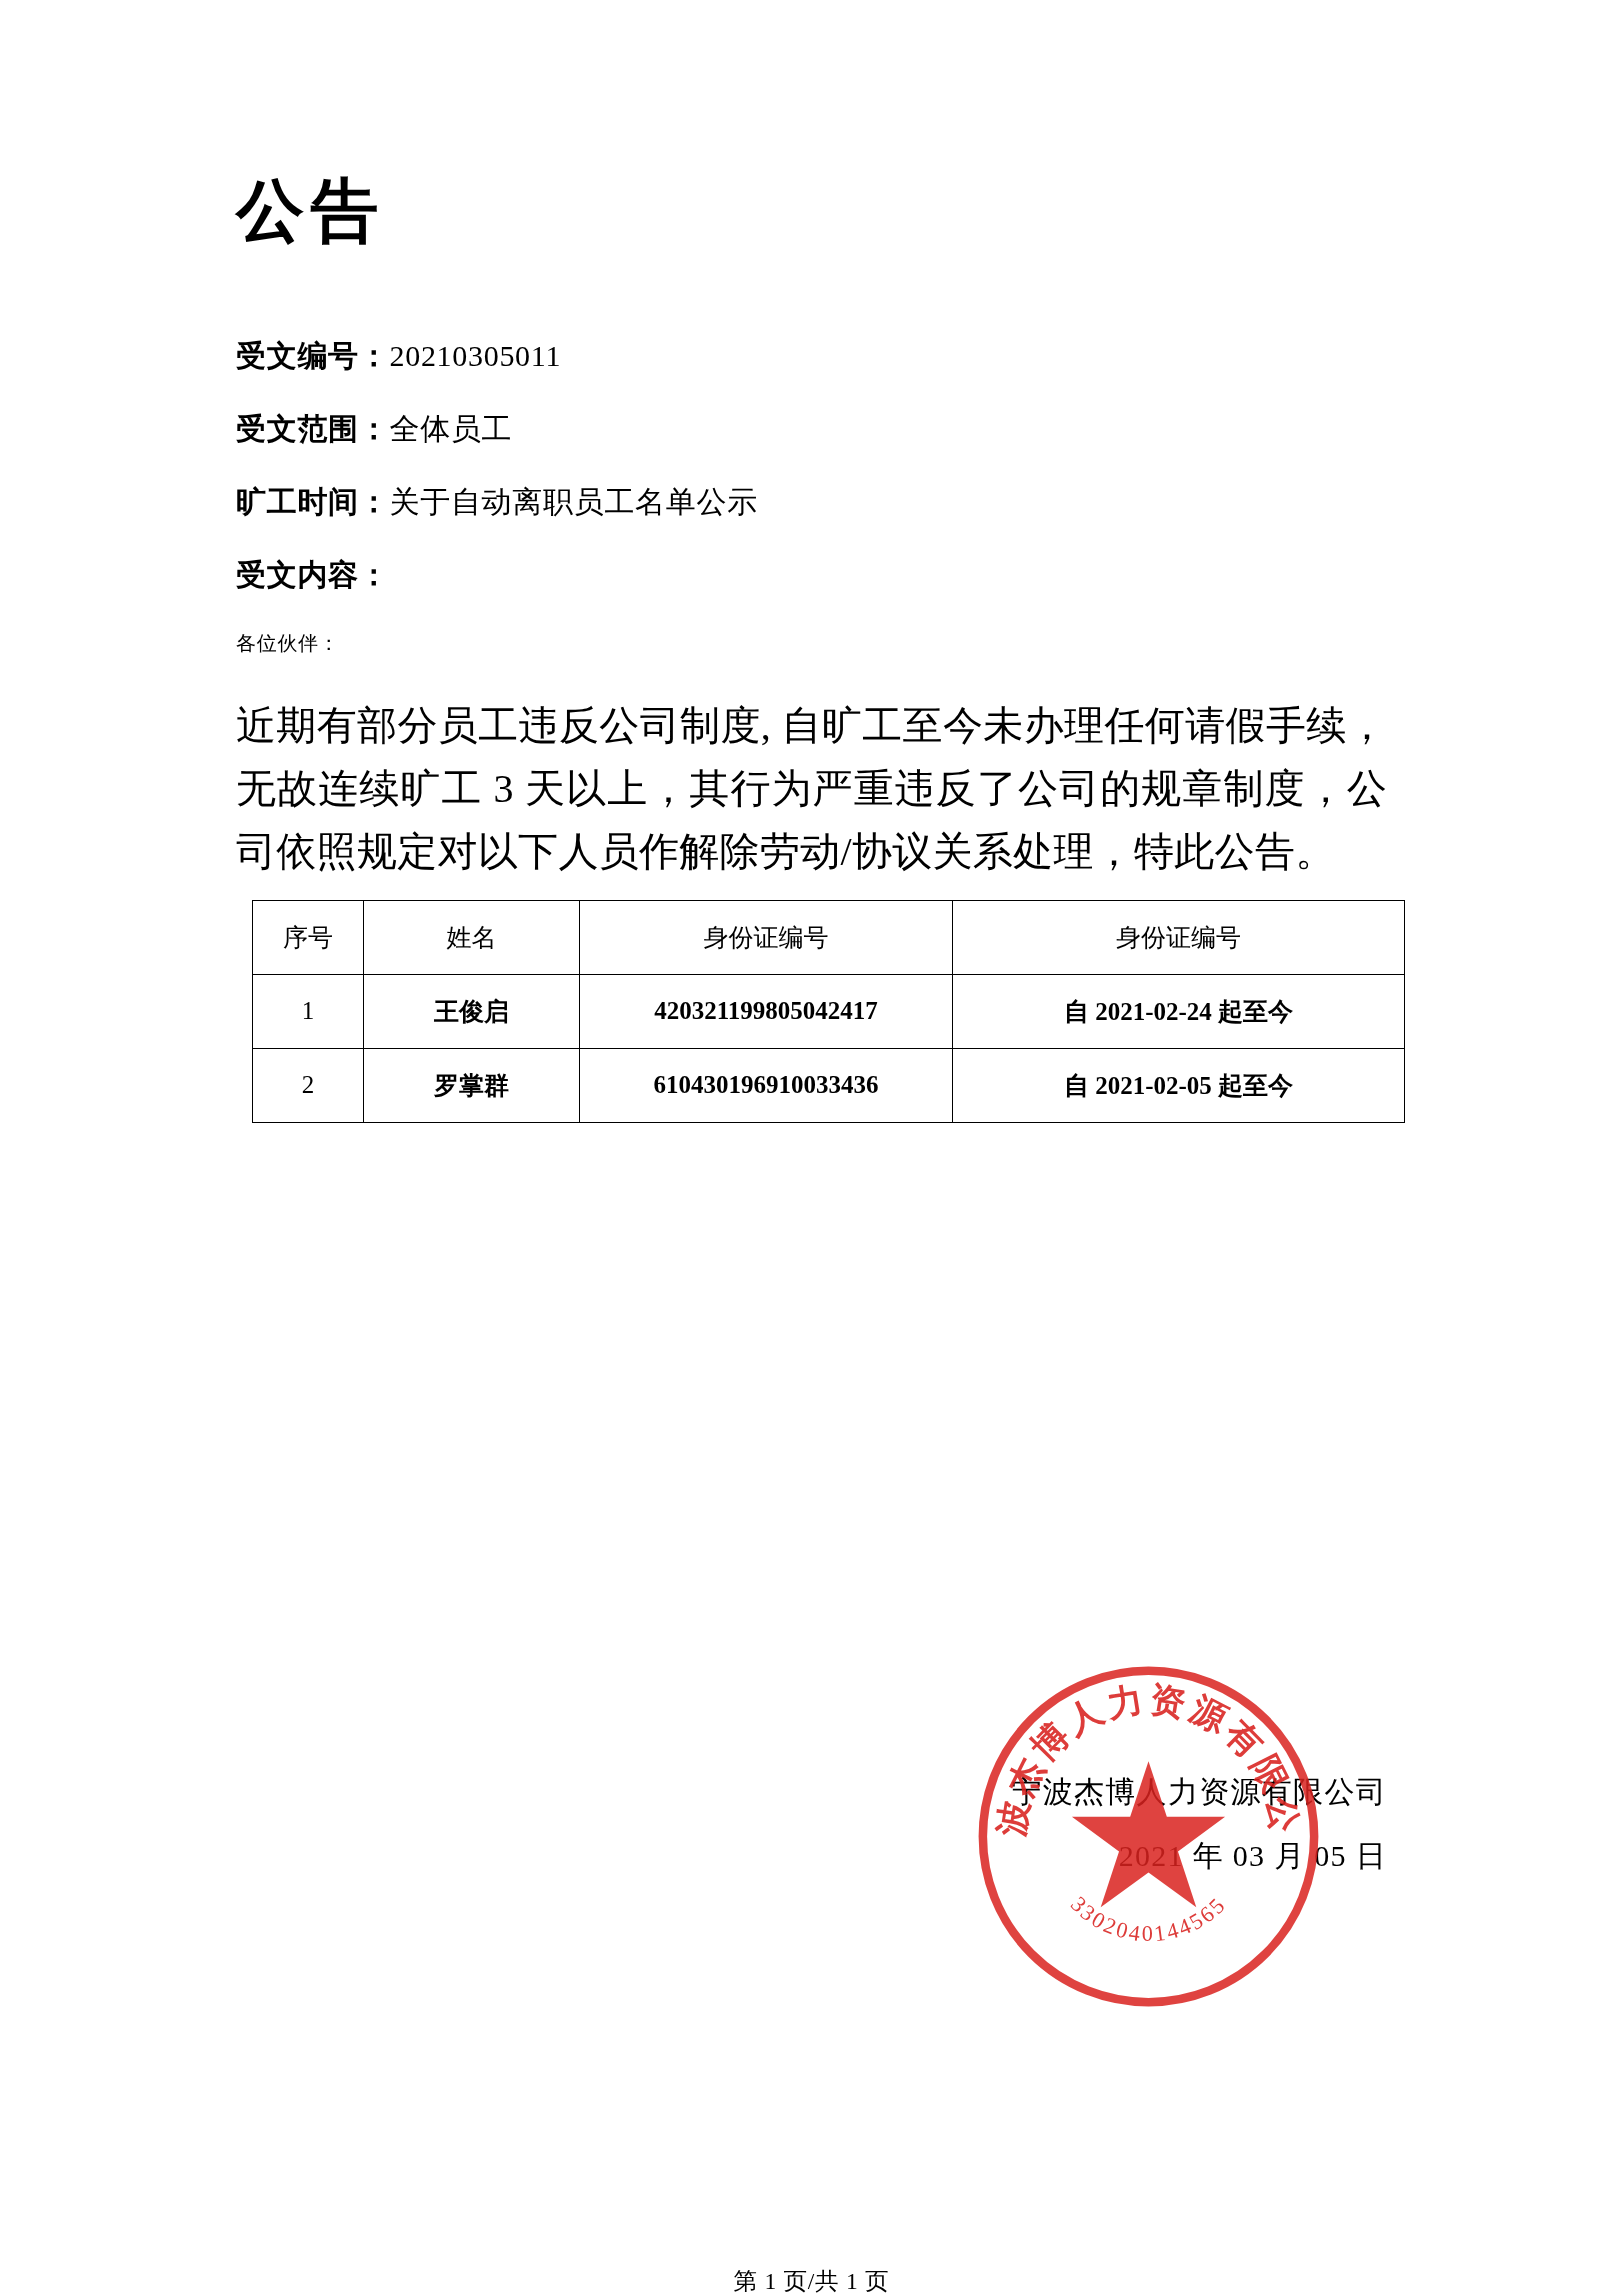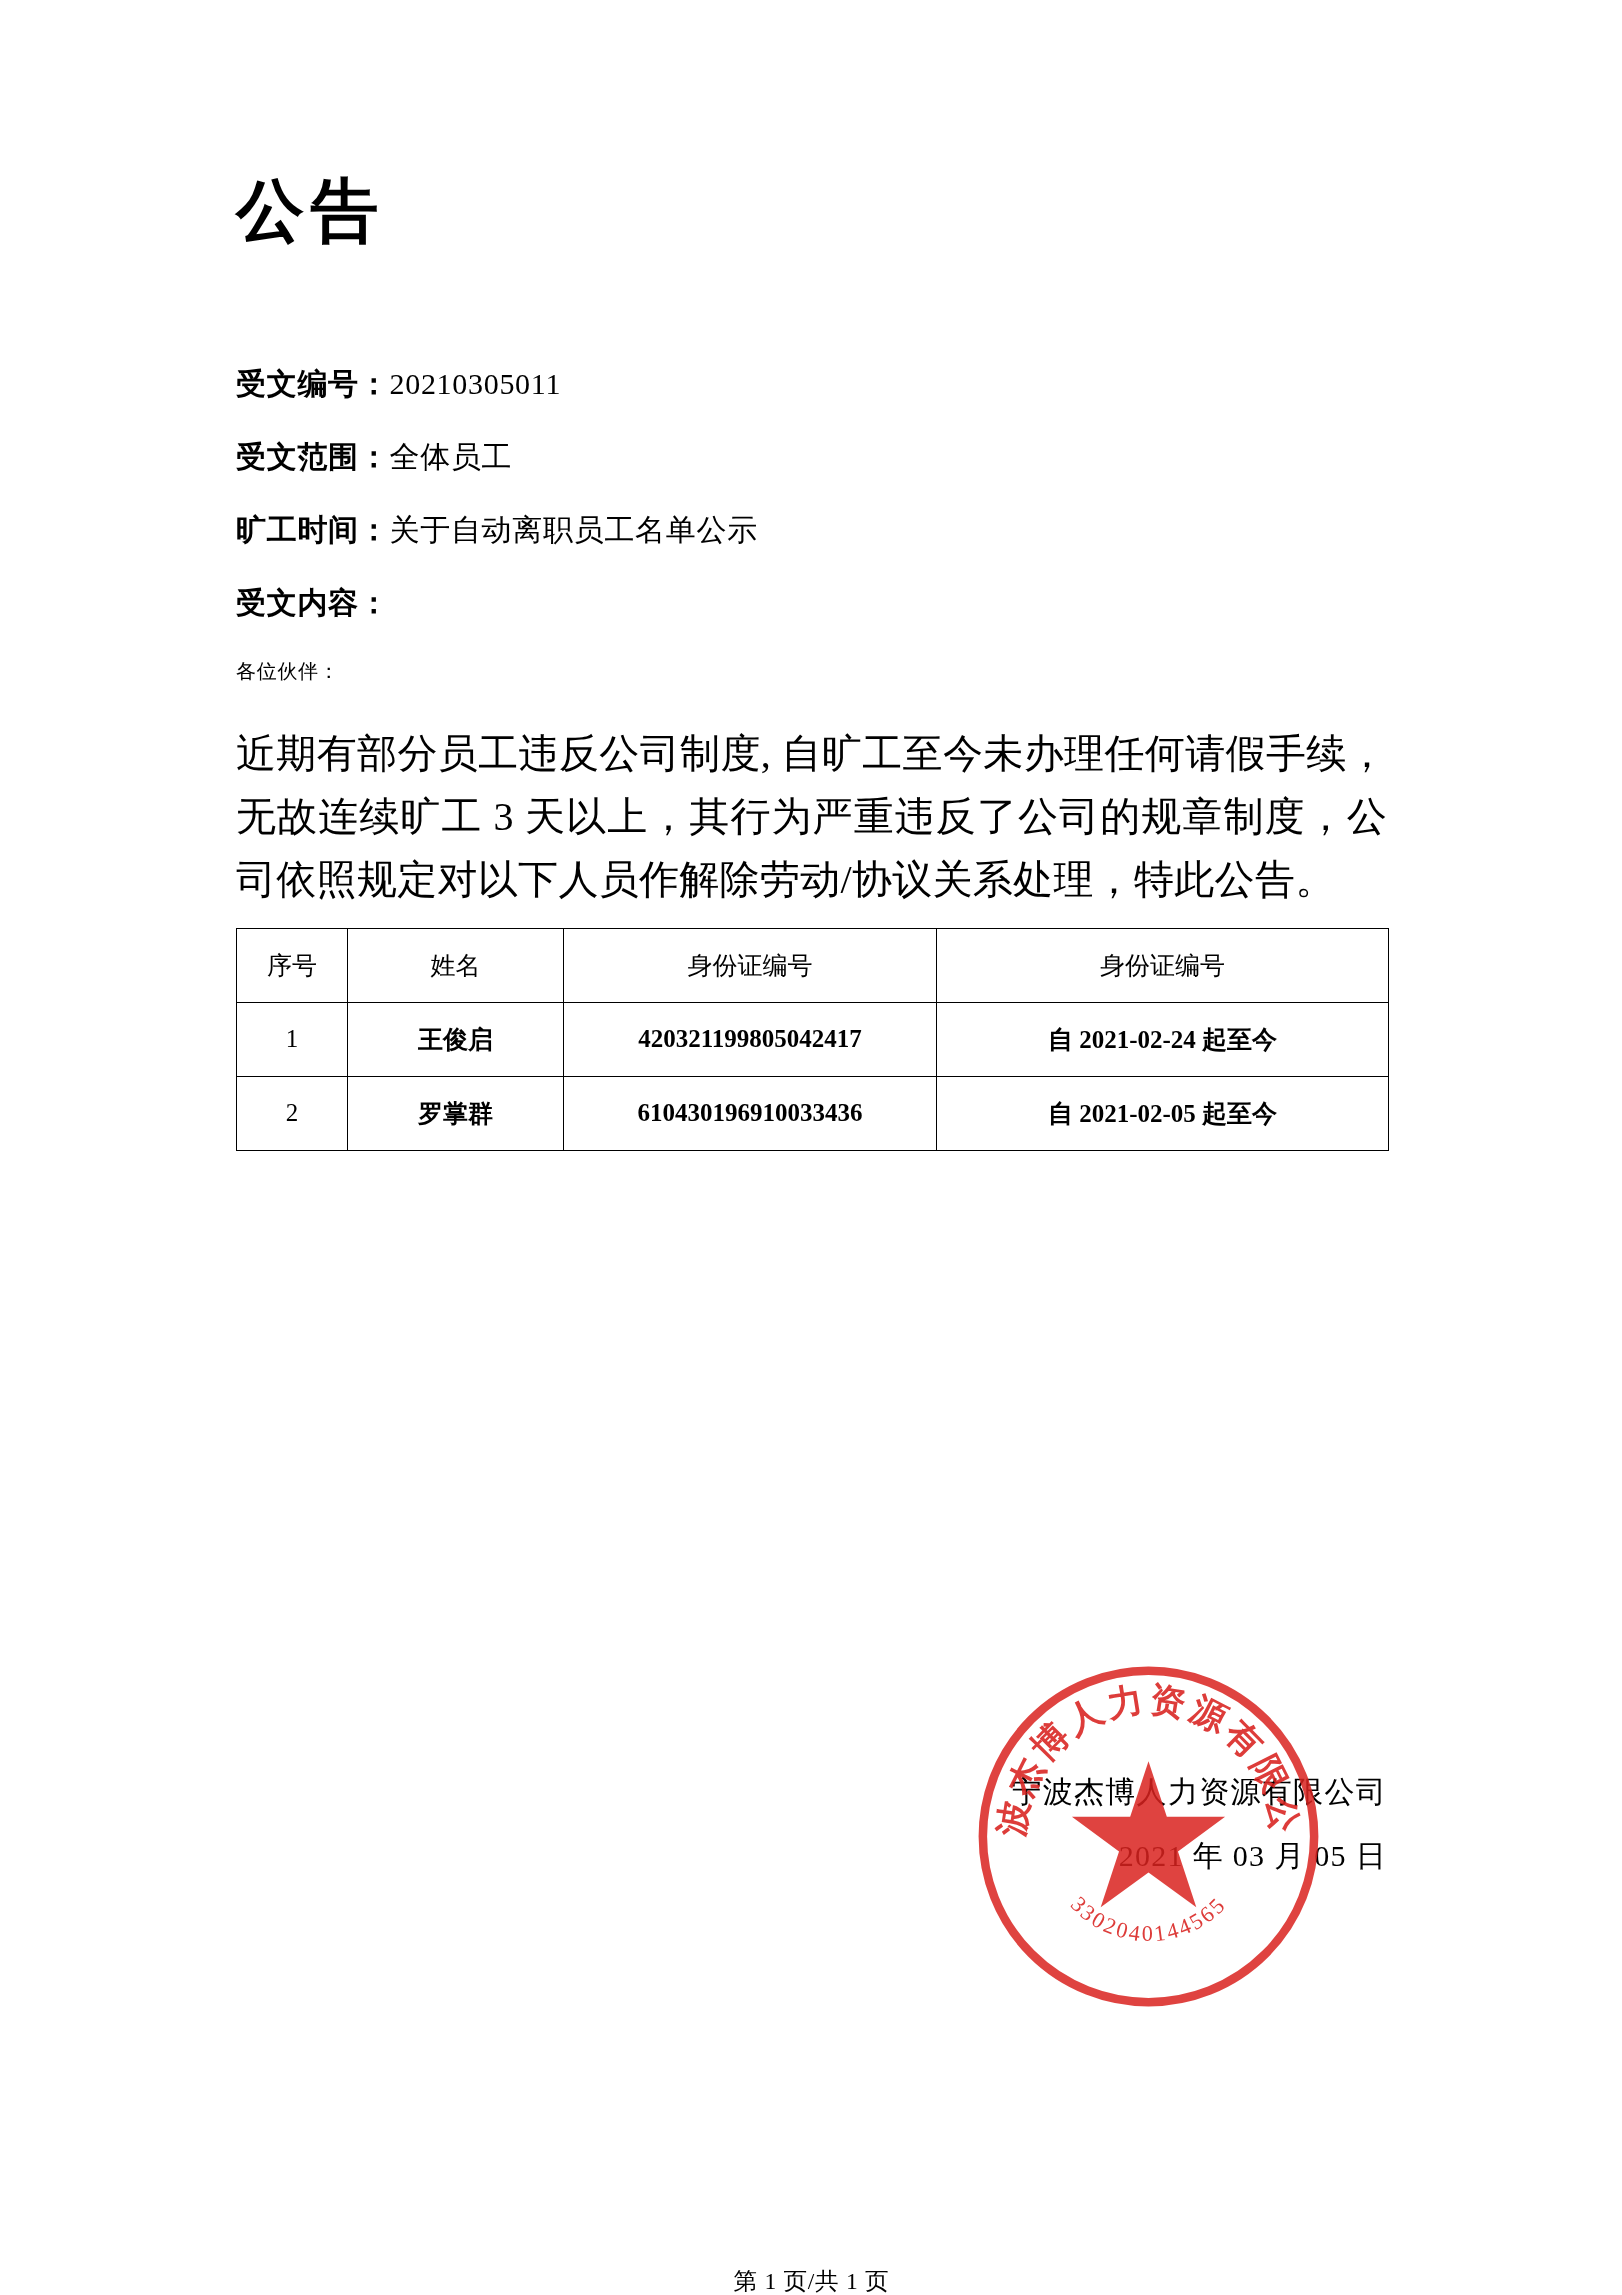--- a/index.html
+++ b/index.html
@@ -26,21 +26,21 @@
     text-align: left;
     font-size: 68px;
     font-weight: bold;
     letter-spacing: 6.5px;
     margin-top: 171px;
     margin-bottom: 0;
     line-height: 1.2;
     font-family: "Liberation Serif", "DejaVu Serif", serif;
   }
   .meta-block {
-    margin-top: 116px;
+    margin-top: 88px;
   }
   .meta-line {
     font-size: 30px;
     line-height: 1.0;
     margin-bottom: 43px;
     white-space: nowrap;
   }
   .meta-label {
     font-weight: bold;
     letter-spacing: 0.7px;
@@ -68,21 +68,21 @@
   .list-label {
     font-size: 26px;
     font-weight: bold;
     letter-spacing: 0.7px;
     margin-top: 23.6px;
     margin-bottom: 15.7px;
   }
   table.name-table {
     border-collapse: collapse;
     width: 1152px;
-    margin-left: 0;
+    margin-left: 16px;
     table-layout: fixed;
     padding-left: 23px;
   }
   table.name-table td, table.name-table th {
     border: 1.3px solid #000000;
     text-align: center;
     vertical-align: middle;
     font-size: 25px;
     height: 73px;
     padding: 0 5.2px;

